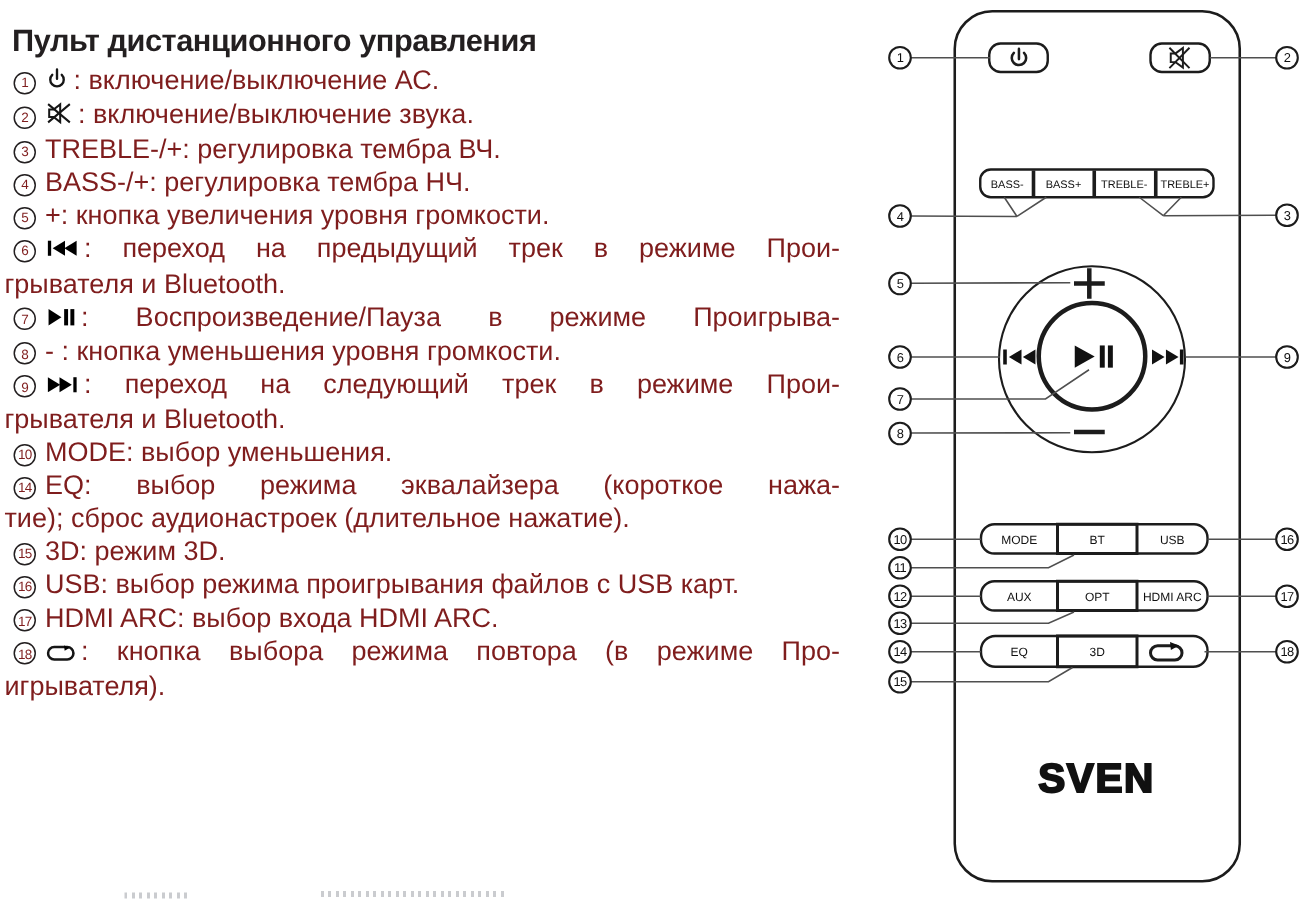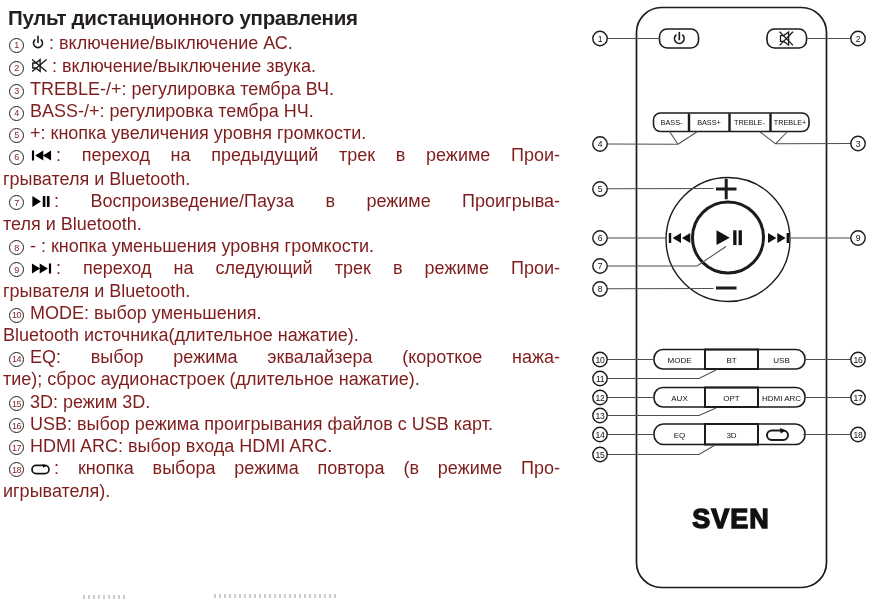--- a/index.html
+++ b/index.html
@@ -1,21 +1,21 @@
 <!DOCTYPE html>
 <html><head>
 <meta charset="utf-8">
 <style>
   html,body{margin:0;padding:0}
   body{
     width:877px;height:600px;position:relative;overflow:hidden;
     background:#ffffff;color:#231f20;
     font-family:"Liberation Sans","DejaVu Sans",sans-serif;
   }
-  .legend{position:absolute;left:3px;top:6px;width:557px}
+  .legend{position:absolute;left:3px;top:16px;width:557px}
   .page-title{font-size:20.5px;font-weight:bold;margin:0 0 3px 0;padding-left:5px;letter-spacing:-0.3px;line-height:23px}
   .legend-item .line{font-size:18px;line-height:22.1px;white-space:nowrap;color:#7f1d1d}
   .legend-item .line.first{padding-left:6px}
   .legend-item .line.just{white-space:normal;text-align:justify;text-align-last:justify}
   .cnum{
     display:inline-flex;box-sizing:border-box;width:15px;height:15px;
     border:1.2px solid #231f20;border-radius:50%;
     align-items:center;justify-content:center;
     font-size:9px;letter-spacing:-0.5px;margin-right:6px;vertical-align:1px;
   }
@@ -66,38 +66,36 @@
               <path d="M22 1.5 v11 L13 7 z"></path>
             </svg></span><span>: переход на предыдущий трек в режиме Прои-</span></div>
         <div class="line">грывателя и Bluetooth.</div>
       </div>
       <div class="legend-item">
         <div class="line first just"><span class="cnum">7</span><span class="ic"><svg width="19" height="13" viewBox="0 0 21 14">
               <path d="M1.5 1 v12 L11 7 z"></path>
               <rect x="13" y="1" width="2.9" height="12"></rect>
               <rect x="17.6" y="1" width="2.9" height="12"></rect>
             </svg></span><span>: Воспроизведение/Пауза в режиме Проигрыва-</span></div>
-        <div class="line">теля и Bluetooth.</div>
       </div>
       <div class="legend-item">
         <div class="line first"><span class="cnum">8</span><span>- : кнопка уменьшения уровня громкости.</span></div>
       </div>
       <div class="legend-item">
         <div class="line first just"><span class="cnum">9</span><span class="ic"><svg width="21" height="13" viewBox="0 0 23 14">
               <path d="M1 1.5 v11 L10 7 z"></path>
               <path d="M9.5 1.5 v11 L18.5 7 z"></path>
               <rect x="19.6" y="1.5" width="2.4" height="11"></rect>
             </svg></span><span>: переход на следующий трек в режиме Прои-</span></div>
         <div class="line">грывателя и Bluetooth.</div>
       </div>
       <div class="legend-item">
         <div class="line first"><span class="cnum">10</span><span>MODE: выбор уменьшения.</span></div>
       </div>
       <div class="legend-item">
-        <div class="line">Bluetooth источника(длительное нажатие).</div>
       </div>
       <div class="legend-item">
         <div class="line first just"><span class="cnum">14</span><span>EQ: выбор режима эквалайзера (короткое нажа-</span></div>
         <div class="line">тие); сброс аудионастроек (длительное нажатие).</div>
       </div>
       <div class="legend-item">
         <div class="line first"><span class="cnum">15</span><span>3D: режим 3D.</span></div>
       </div>
       <div class="legend-item">
         <div class="line first"><span class="cnum">16</span><span>USB: выбор режима проигрывания файлов с USB карт.</span></div>

